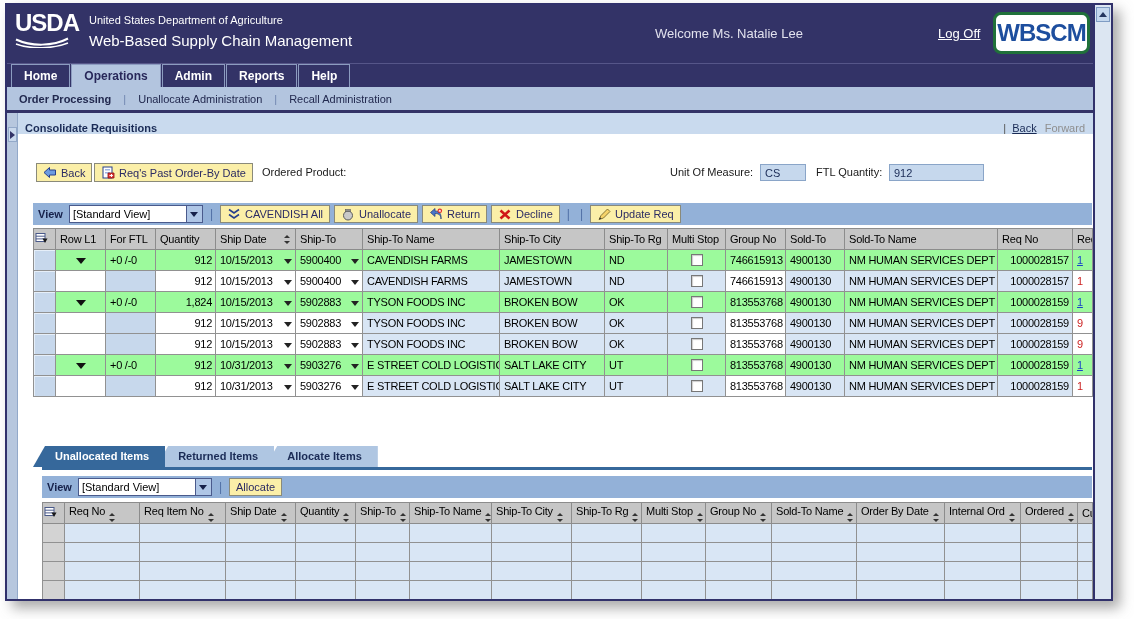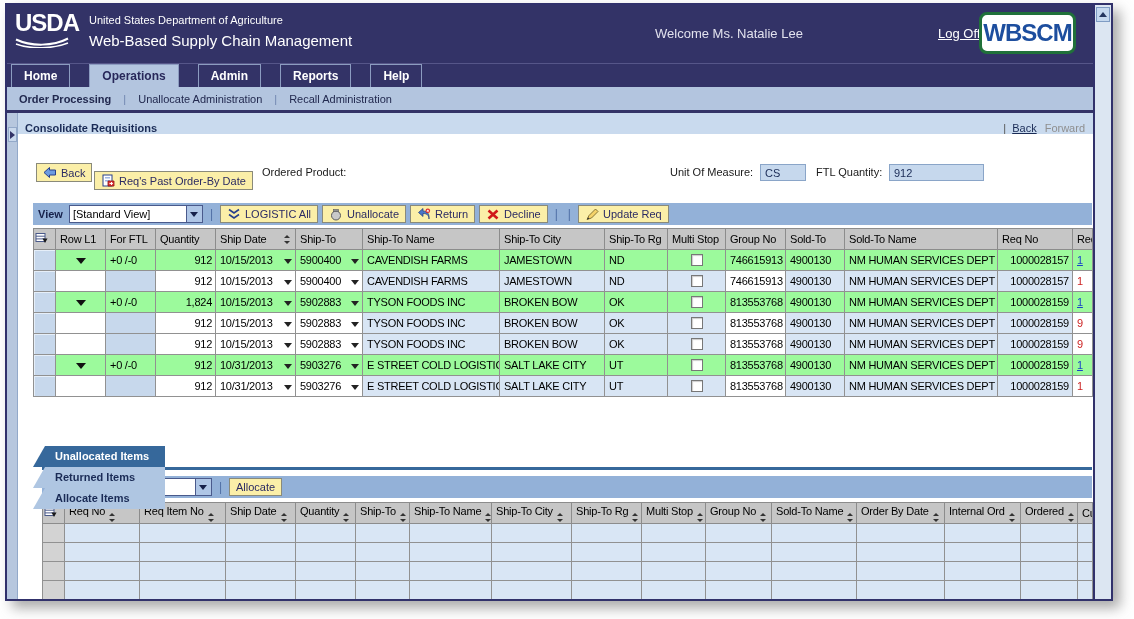--- a/index.html
+++ b/index.html
@@ -8,23 +8,23 @@
 .win-main { flex:1; display:flex; flex-direction:column; overflow:hidden; }
 
 .masthead { height:58px; background:#333367; position:relative; flex:none; }
 .usda-logo { position:absolute; left:8px; top:7px; color:#fff; }
 .usda-text { font-size:24px; font-weight:bold; letter-spacing:-1px; line-height:22px; }
 .masthead-titles { position:absolute; left:82px; top:9px; color:#fff; }
 .mast-line1 { font-size:11px; }
 .mast-line2 { font-size:15px; margin-top:6px; }
 .welcome { position:absolute; left:648px; top:21px; color:#E2E2EE; font-size:13px; }
 .logoff { position:absolute; left:931px; top:21px; color:#fff; font-size:13px; text-decoration:underline; cursor:pointer; }
-.wbscm { position:absolute; right:17px; top:7px; width:97px; height:42px; background:#fff; border:3px solid #20713A; border-radius:8px; color:#1D4E9E; font-weight:bold; font-size:24px; letter-spacing:-1px; text-align:center; line-height:36px; }
-
-.navtabs { height:24px; background:#333367; flex:none; display:flex; align-items:flex-end; padding-left:4px; border-top:1px solid #565689;gap:18px; }
+.wbscm { position:absolute; right:3px; top:7px; width:97px; height:42px; background:#fff; border:3px solid #20713A; border-radius:8px; color:#1D4E9E; font-weight:bold; font-size:24px; letter-spacing:-1px; text-align:center; line-height:36px; }
+
+.navtabs { height:24px; background:#333367; flex:none; display:flex; align-items:flex-end; padding-left:4px; border-top:1px solid #565689; }
 .ntab { height:23px; line-height:22px; padding:0 12px; font-size:12px; font-weight:bold; color:#fff; background:#333367; border:1px solid #8C9CC0; border-bottom:none; margin-right:1px; cursor:pointer; }
 .ntab.active { background:#B3C5DF; color:#28285A; }
 
 .subnav { height:23px; background:#B3C5DF; flex:none; display:flex; align-items:center; padding-left:12px; font-size:11px; color:#22294F; }
 .subnav .sep { color:#6F85B0; margin:0 12px; }
 .subnav .snav-item { cursor:pointer; }
 .subnav .snav-item.active { font-weight:bold; }
 .navy-line { height:3px; background:#333367; flex:none; }
 
 .body-row { flex:1; display:flex; overflow:hidden; }
@@ -146,21 +146,21 @@
           </span>
         </div>
         <div class="content">
           <div class="toprow">
             <button class="ybtn" style="left:18px; top:0;" id="backBtn">
                 <svg class="icon14" viewBox="0 0 14 13">
                   <path d="M1 6.5 L6.5 1.5 L6.5 4 L12.5 4 L12.5 9 L6.5 9 L6.5 11.5 Z" fill="#6D9BE0" stroke="#28408C" stroke-width="1"></path>
                 </svg>
                 <span>Back</span>
               </button>
-            <button class="ybtn" style="left:76px; top:0;margin-top:8px;" id="pastBtn">
+            <button class="ybtn" style="left:76px; top:0;" id="pastBtn">
                 <svg class="icon14" viewBox="0 0 14 13">
                   <rect x="2" y="1" width="9" height="11" fill="#fff" stroke="#28408C"></rect>
                   <rect x="4" y="3" width="5" height="1.5" fill="#9FB6E2"></rect>
                   <rect x="4" y="6" width="5" height="1.5" fill="#9FB6E2"></rect>
                   <path d="M7 7 L13 7 L13 12 L7 12 Z" fill="#E23A3A" stroke="#8C1010" stroke-width=".8"></path>
                   <path d="M8.5 9.5 L11.5 9.5 M10 8 L11.5 9.5 L10 11" stroke="#fff" stroke-width="1" fill="none"></path>
                 </svg>
                 <span>Req's Past Order-By Date</span>
               </button>
             <span class="lbl" style="left:244px; top:0;">Ordered Product:</span>
@@ -182,21 +182,21 @@
                 <span class="dbtn">
                   <span class="tri"></span>
                 </span>
               </div>
               <span class="sep">|</span>
               <button class="ybtn">
                 <svg class="icon14" viewBox="0 0 14 13">
                   <path d="M2 1.5 L7 5 L12 1.5" stroke="#28408C" stroke-width="1.6" fill="none"></path>
                   <path d="M2 6.5 L7 10 L12 6.5" stroke="#28408C" stroke-width="1.6" fill="none"></path>
                 </svg>
-                <span>LOGISTIC All</span>
+                <span>CAVENDISH All</span>
               </button>
               <button class="ybtn">
                 <svg class="icon14" viewBox="0 0 14 13">
                   <circle cx="7" cy="7.5" r="4.5" fill="#C9C9C9" stroke="#5A5A5A"></circle>
                   <rect x="4.5" y="1.5" width="5" height="2.2" fill="#8F8F8F" stroke="#5A5A5A" stroke-width=".6"></rect>
                 </svg>
                 <span>Unallocate</span>
               </button>
               <button class="ybtn">
                 <svg class="icon14" viewBox="0 0 14 13">
@@ -398,21 +398,21 @@
                     </td>
                     <td class="w num">813553768</td>
                     <td class="b">4900130</td>
                     <td class="b">NM HUMAN SERVICES DEPT</td>
                     <td class="b reqno">1000028159</td>
                     <td class="w"><span class="clipred">1</span></td>
                   </tr>
                 </tbody>
               </table>
             </div>
-          <div class="stabs" style="left:24px; top:312px;flex-direction:column;" id="stabs">
+          <div class="stabs" style="left:24px; top:312px;" id="stabs">
               <div class="stab active">Unallocated Items</div>
               <div class="stab i1">Returned Items</div>
               <div class="stab i2">Allocate Items</div>
             </div>
           <div class="stab-bar" style="left:24px; top:333px; width:1050px;"></div>
           <div class="gtoolbar" style="left:24px; top:342px; width:1050px;" id="gtoolbarLow">
               <span class="vlbl">View</span>
               <div class="vddl">
                 <span class="val">[Standard View]</span>
                 <span class="dbtn">

